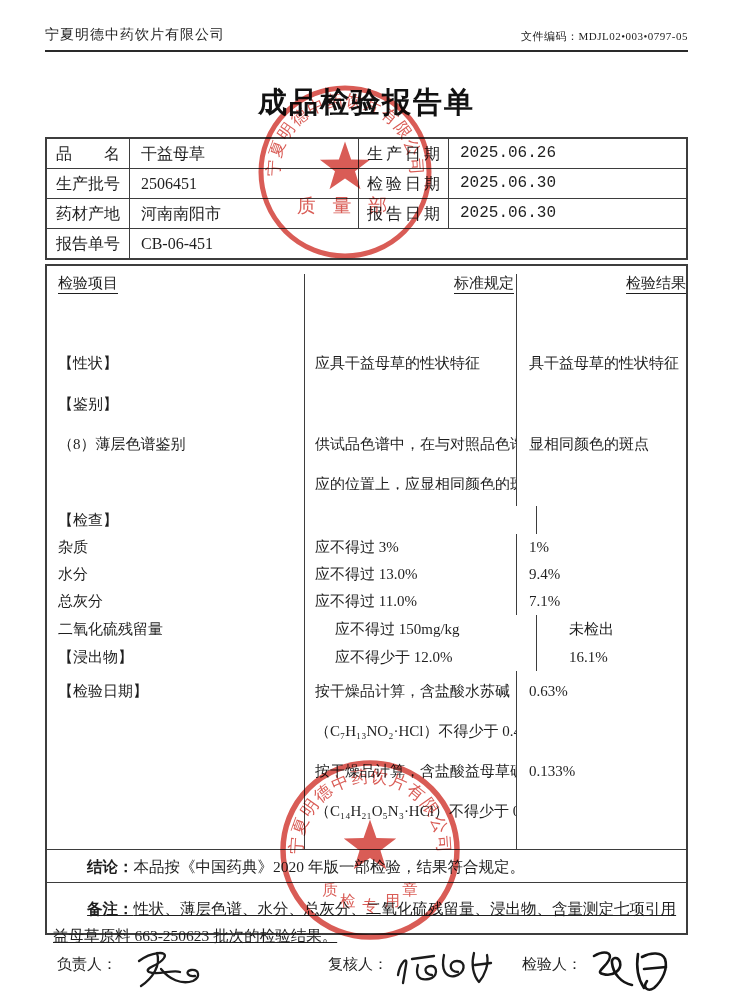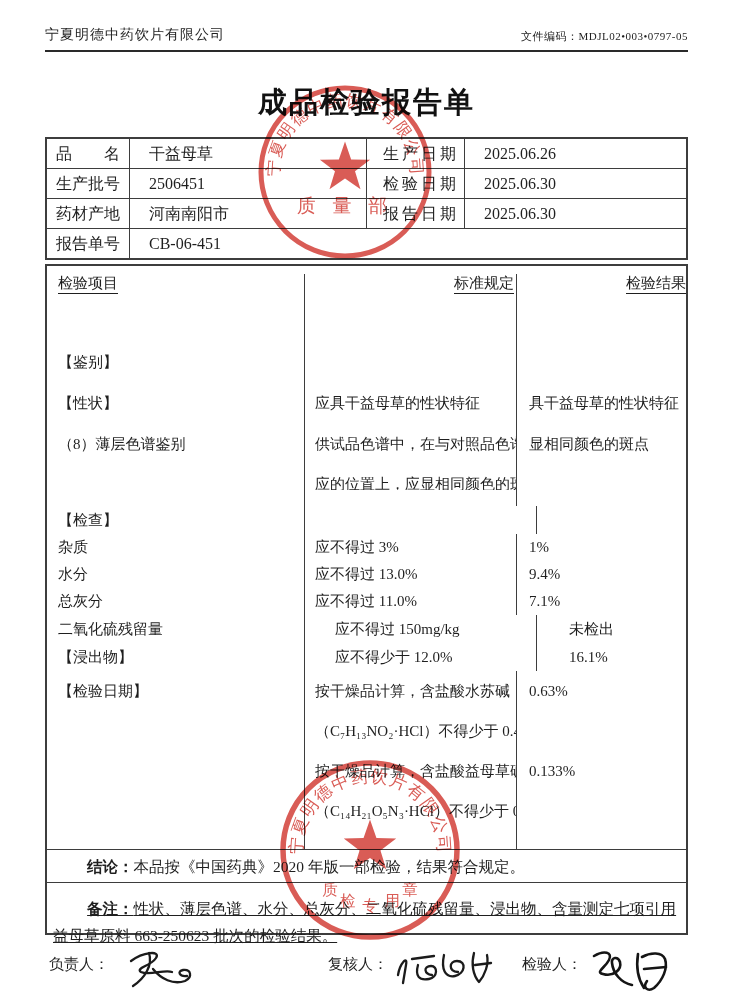--- a/index.html
+++ b/index.html
@@ -14,28 +14,28 @@
   .wrap{margin:0 47px 0 45px;position:relative;}
   
   .hdr{padding-top:26px;display:flex;justify-content:space-between;align-items:flex-end;}
   .hdr .company{font-size:14px;letter-spacing:1px;}
   .hdr .code{font-size:11px;letter-spacing:.5px;}
   .hdr-rule{border-bottom:2px solid #2a2a2a;margin-top:6px;}
   
   .title{margin-top:31px;text-align:center;font-size:29px;font-weight:700;letter-spacing:2px;color:#111;}
   
   .info-table{margin-top:14px;border:2px solid #3d3d3d;}
-  .it-row{display:flex;height:29px;border-bottom:1.5px solid #3d3d3d;gap:8px;}
+  .it-row{display:flex;height:29px;border-bottom:1.5px solid #3d3d3d;}
   .it-row:last-child{border-bottom:none;}
   .it-cell{box-sizing:border-box;font-size:16px;line-height:29px;white-space:nowrap;overflow:hidden;}
   .it-label{width:83px;padding:0 9px;border-right:1.5px solid #3d3d3d;text-align:justify;text-align-last:justify;}
   .it-val{width:229px;padding-left:11px;border-right:1.5px solid #3d3d3d;}
   .it-val.span-rest{flex:1;border-right:none;}
   .it-label2{width:90px;padding:0 8px;border-right:1.5px solid #3d3d3d;text-align:justify;text-align-last:justify;}
-  .it-val2{flex:1;padding-left:11px;}
+  .it-val2{flex:1;padding-left:11px;font-family:Liberation Mono, monospace;}
   
   .main-table{margin-top:4px;border:2px solid #3d3d3d;height:671px;display:flex;flex-direction:column;box-sizing:border-box;}
   .grid{display:flex;flex-direction:column;flex:0 0 583px;}
   .irow{display:flex;flex:0 0 auto;}
   .c1,.c2,.c3{box-sizing:border-box;overflow:hidden;}
   .c1{width:258px;border-right:1.5px solid #3d3d3d;padding-left:11px;}
   .c2{width:212px;border-right:1.5px solid #3d3d3d;padding-left:10px;padding-right:2px;}
   .c3{flex:1;padding-left:12px;}
   .fs{font-size:15px;}
   .line{white-space:nowrap;}
@@ -114,34 +114,34 @@
         <div class="c1"><span class="ul">检验项目</span></div>
         <div class="c2"><span class="ul">标准规定</span></div>
         <div class="c3"><span class="ul">检验结果</span></div>
       </div>
       <div class="irow r-gap1">
           <div class="c1"></div>
           <div class="c2"></div>
           <div class="c3"></div>
         </div>
 
+      <div class="irow r-a fs">
+        <div class="c1"><span>【性状】</span></div>
+        <div class="c2">
+            <div class="line">应具干益母草的性状特征</div>
+          </div>
+        <div class="c3"><span>具干益母草的性状特征</span></div>
+      </div>
+
       <div class="irow r-b fs">
         <div class="c1"><span>【鉴别】</span></div>
         <div class="c2"></div>
           <div class="c3"></div>
       </div>
 
-      <div class="irow r-a fs">
-        <div class="c1"><span>【性状】</span></div>
-        <div class="c2">
-            <div class="line">应具干益母草的性状特征</div>
-          </div>
-        <div class="c3"><span>具干益母草的性状特征</span></div>
-      </div>
-
       <div class="irow r-c fs">
         <div class="c1">
             <div class="line">（8）薄层色谱鉴别</div>
           </div>
         <div class="c2">
           <div class="line">供试品色谱中，在与对照品色谱相</div>
           <div class="line">应的位置上，应显相同颜色的斑点</div>
         </div>
         <div class="c3">
             <div class="line">显相同颜色的斑点</div>
@@ -226,21 +226,21 @@
 
     <div class="concl">
       <b>结论：</b><span>本品按《中国药典》2020 年版一部检验，结果符合规定。</span>
     </div>
     <div class="remark">
       <p><b>备注：</b><span>性状、薄层色谱、水分、总灰分、二氧化硫残留量、浸出物、含量测定七项引用益母草原料 663-250623 批次的检验结果。</span></p>
     </div>
   </div>
 
   <div class="sig-row">
-    <div class="sig-group" style="left:4px;">
+    <div class="sig-group" style="left:12px;">
       <span class="sig-label">负责人：</span>
       <svg class="sig-svg" width="120" height="52" viewBox="0 0 120 52">
         <g fill="none" stroke="#1b1b1b" stroke-width="2.3" stroke-linecap="round" stroke-linejoin="round">
           <path d="M22 18 C34 9, 52 7, 47 15 C42 23, 26 25, 32 29 C40 33, 56 26, 63 29"></path>
           <path d="M40 10 C44 22, 36 35, 24 43"></path>
           <path d="M44 26 C52 36, 64 42, 76 38 C84 34, 82 26, 74 27 C68 28, 70 34, 78 33"></path>
         </g>
       </svg>
     </div>
     <div class="sig-group" style="left:283px;">

